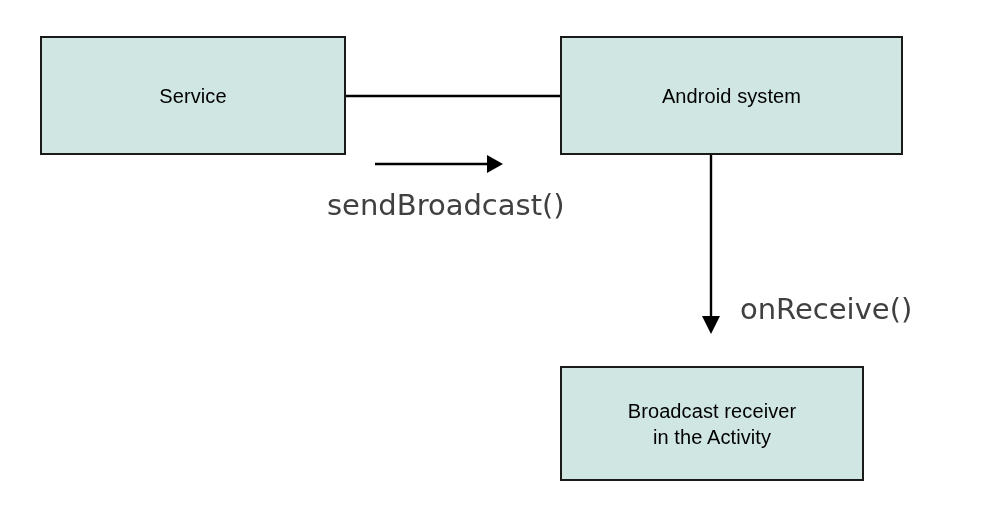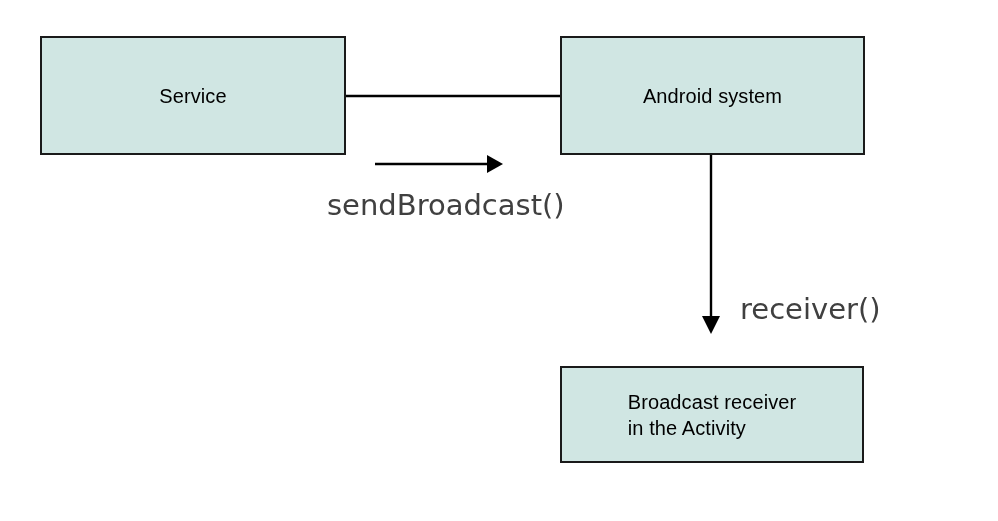--- a/index.html
+++ b/index.html
@@ -19,45 +19,45 @@
     overflow: hidden;
   }
   .node {
     position: absolute;
     box-sizing: border-box;
     background: #d0e6e3;
     border: 2px solid #1a1a1a;
     display: flex;
     align-items: center;
     justify-content: center;
-    text-align: left;
+    text-align: center;
     color: #000000;
     font-family: "Liberation Sans", sans-serif;
     font-size: 20px;
     line-height: 26px;
     font-weight: 400;
     letter-spacing: 0.1px;
   }
   #node-service {
     left: 40px;
     top: 36px;
     width: 306px;
     height: 119px;
   }
   #node-android-system {
     left: 560px;
     top: 36px;
-    width: 305px;
+    width: 343px;
     height: 119px;
   }
   #node-broadcast-receiver {
     left: 560px;
     top: 366px;
     width: 304px;
-    height: 97px;
+    height: 115px;
   }
   .node-label {
     display: block;
     white-space: pre-line;
   }
   .edge-svg {
     position: absolute;
     left: 0;
     top: 0;
     width: 998px;
@@ -122,15 +122,15 @@
     <span class="node-label">Android system</span>
   </div>
 
   <div class="node" id="node-broadcast-receiver">
     <span class="node-label">Broadcast receiver
 in the Activity</span>
   </div>
 
   <div class="edge-label" id="label-send-broadcast">sendBroadcast()</div>
 
-  <div class="edge-label" id="label-on-receive">receiver()</div>
+  <div class="edge-label" id="label-on-receive">onReceive()</div>
 
 </div>
 
 </body></html>

